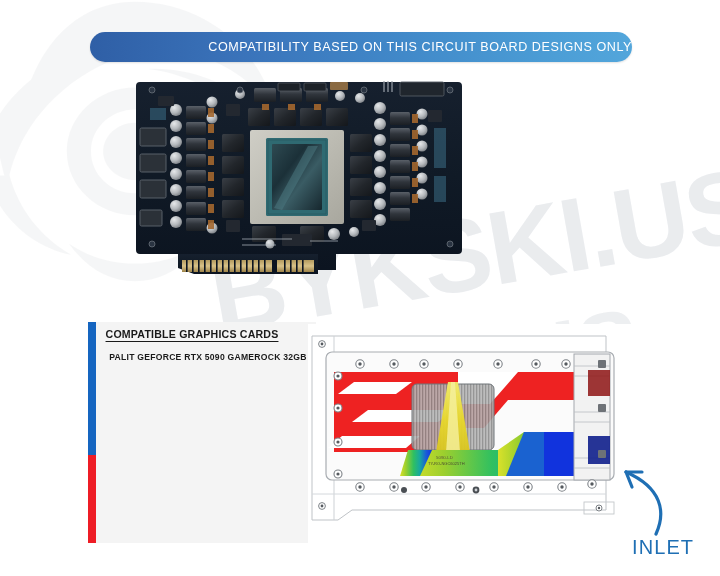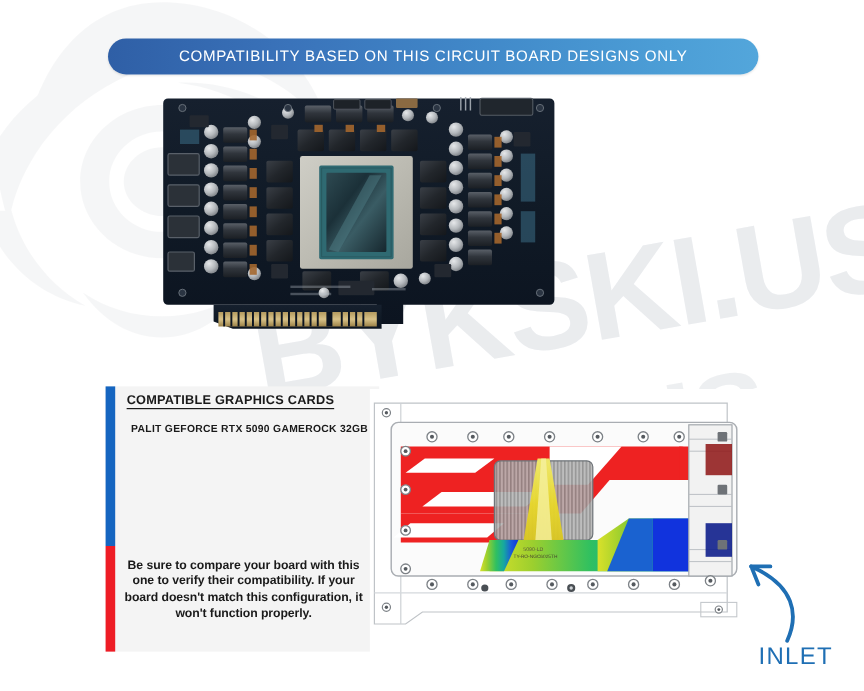--- a/index.html
+++ b/index.html
@@ -30,21 +30,21 @@
     font-size:92px;font-weight:700;letter-spacing:-1px;
     color:#eceef0;transform:rotate(-10deg);
     white-space:nowrap;pointer-events:none;opacity:.9;
   }
 
   
   .banner{
     position:absolute;left:90px;top:32px;width:542px;height:30px;
     border-radius:15px;
     background:linear-gradient(90deg,#2f5fa6 0%,#3a73ba 28%,#4189c9 58%,#4c9ed6 86%,#53a6db 100%);
-    display:flex;align-items:center;justify-content:center;
+    display:flex;align-items:center;justify-content:flex-end;
     box-shadow:0 1px 2px rgba(0,0,0,.12);
   }
   .banner-text{
     color:#ffffff;font-size:12.6px;font-weight:500;letter-spacing:.55px;
     white-space:nowrap;
   }
 
   
   .pcb-wrap{position:absolute;left:122px;top:68px;width:362px;height:245px;}
   .pcb-wrap svg{width:100%;height:100%;display:block;}
@@ -339,21 +339,20 @@
     </svg>
   </div>
 
   <div class="info-panel"></div>
   <div class="accent-bar">
     <div class="accent-blue"></div>
     <div class="accent-red"></div>
   </div>
   <div class="panel-title">COMPATIBLE GRAPHICS CARDS</div>
   <div class="panel-card">PALIT GEFORCE RTX 5090 GAMEROCK 32GB</div>
-  <div class="panel-warning">Be sure to compare your board with this one to verify their compatibility. If your board doesn't match this configuration, it won't function properly.</div>
 
   <div class="flow-wrap">
     <svg viewBox="0 0 352 222" xmlns="http://www.w3.org/2000/svg">
       <defs>
         <linearGradient id="rainbow" x1="0" y1="0" x2="1" y2="0">
           <stop offset="0" stop-color="#ee2222"></stop>
           <stop offset=".42" stop-color="#ee2222"></stop>
           <stop offset=".52" stop-color="#9ccf2e"></stop>
           <stop offset=".60" stop-color="#22bb55"></stop>
           <stop offset=".74" stop-color="#16a0a8"></stop>

